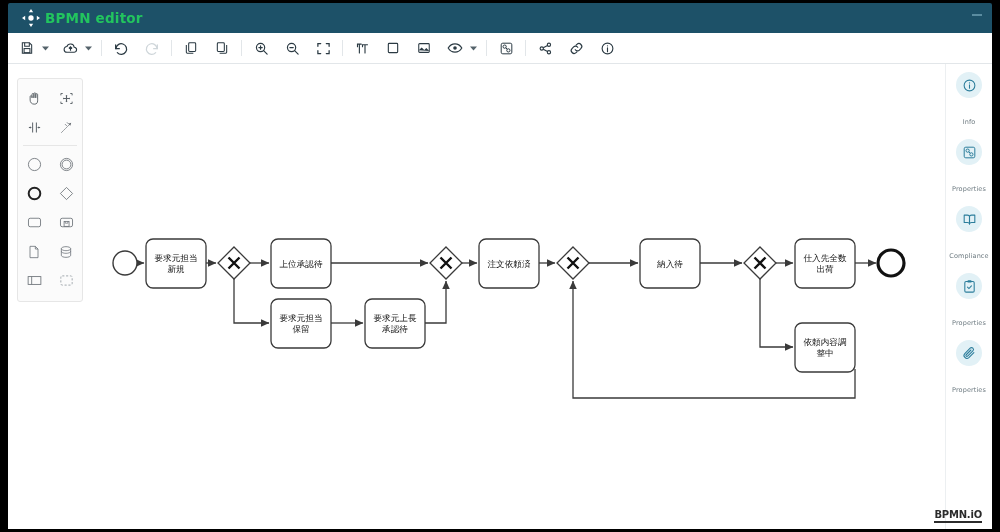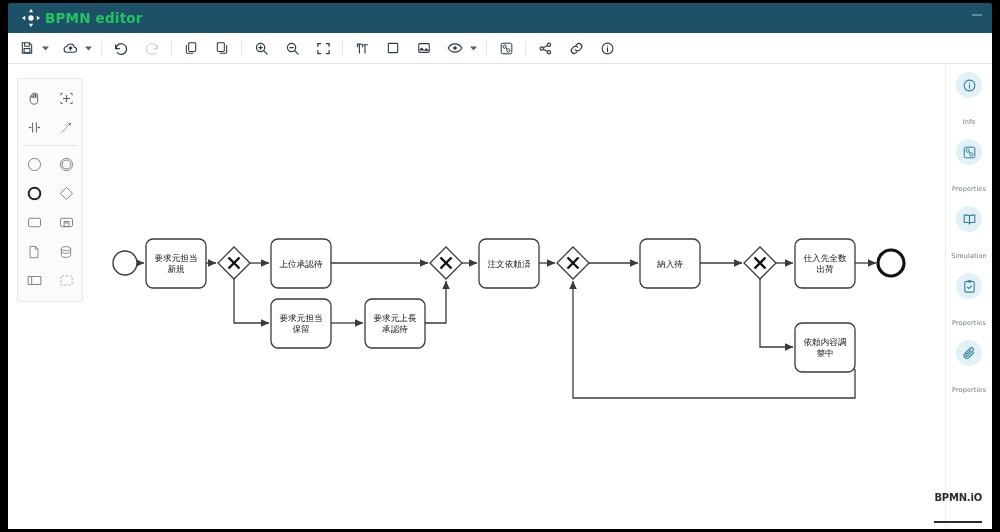--- a/index.html
+++ b/index.html
@@ -105,21 +105,21 @@
     font-size: 6.5px; color: #6d7a80; margin-top: 20px;
     letter-spacing: .1px;
   }
   
   #brand {
     position: absolute; right: 10px; bottom: 6px;
     font-family: "DejaVu Sans", "Liberation Sans", sans-serif;
     font-size: 10px; font-weight: bold;
     color: #2b2b2b;
     border-bottom: 2px solid #2b2b2b;
-    padding-bottom: 18px;
+    padding-bottom: 1px;
     letter-spacing: -0.2px;
   }
   
   #diagram { position: absolute; left: 0; top: 0; }
   .bpmn-label {
     font-family: "DejaVu Sans", "Liberation Sans", sans-serif;
     font-size: 8.6px;
     fill: #111111;
     text-anchor: middle;
   }
@@ -507,21 +507,21 @@
         </span>
         <span class="rb-label">Properties</span>
       </div>
       <div class="rb-item">
         <span class="rb-icon">
           <svg width="15" height="15" viewBox="0 0 24 24" fill="none" stroke="currentColor" stroke-width="1.7" stroke-linejoin="round">
             <path d="M3.5 5h5.2c1.8 0 3.3 1.2 3.3 2.6V19c0-1.2-1.5-2.2-3.3-2.2H3.5z"></path>
             <path d="M20.5 5h-5.2c-1.8 0-3.3 1.2-3.3 2.6V19c0-1.2 1.5-2.2 3.3-2.2h5.2z"></path>
           </svg>
         </span>
-        <span class="rb-label">Simulation</span>
+        <span class="rb-label">Compliance</span>
       </div>
       <div class="rb-item">
         <span class="rb-icon">
           <svg width="15" height="15" viewBox="0 0 24 24" fill="none" stroke="currentColor" stroke-width="1.7" stroke-linecap="round">
             <rect x="4.5" y="4" width="15" height="17" rx="2"></rect>
             <rect x="8.8" y="2" width="6.4" height="3.6" rx="1" fill="currentColor" stroke="none"></rect>
             <path d="M8.8 13l2.3 2.3 4-4.4"></path>
           </svg>
         </span>
         <span class="rb-label">Properties</span>

